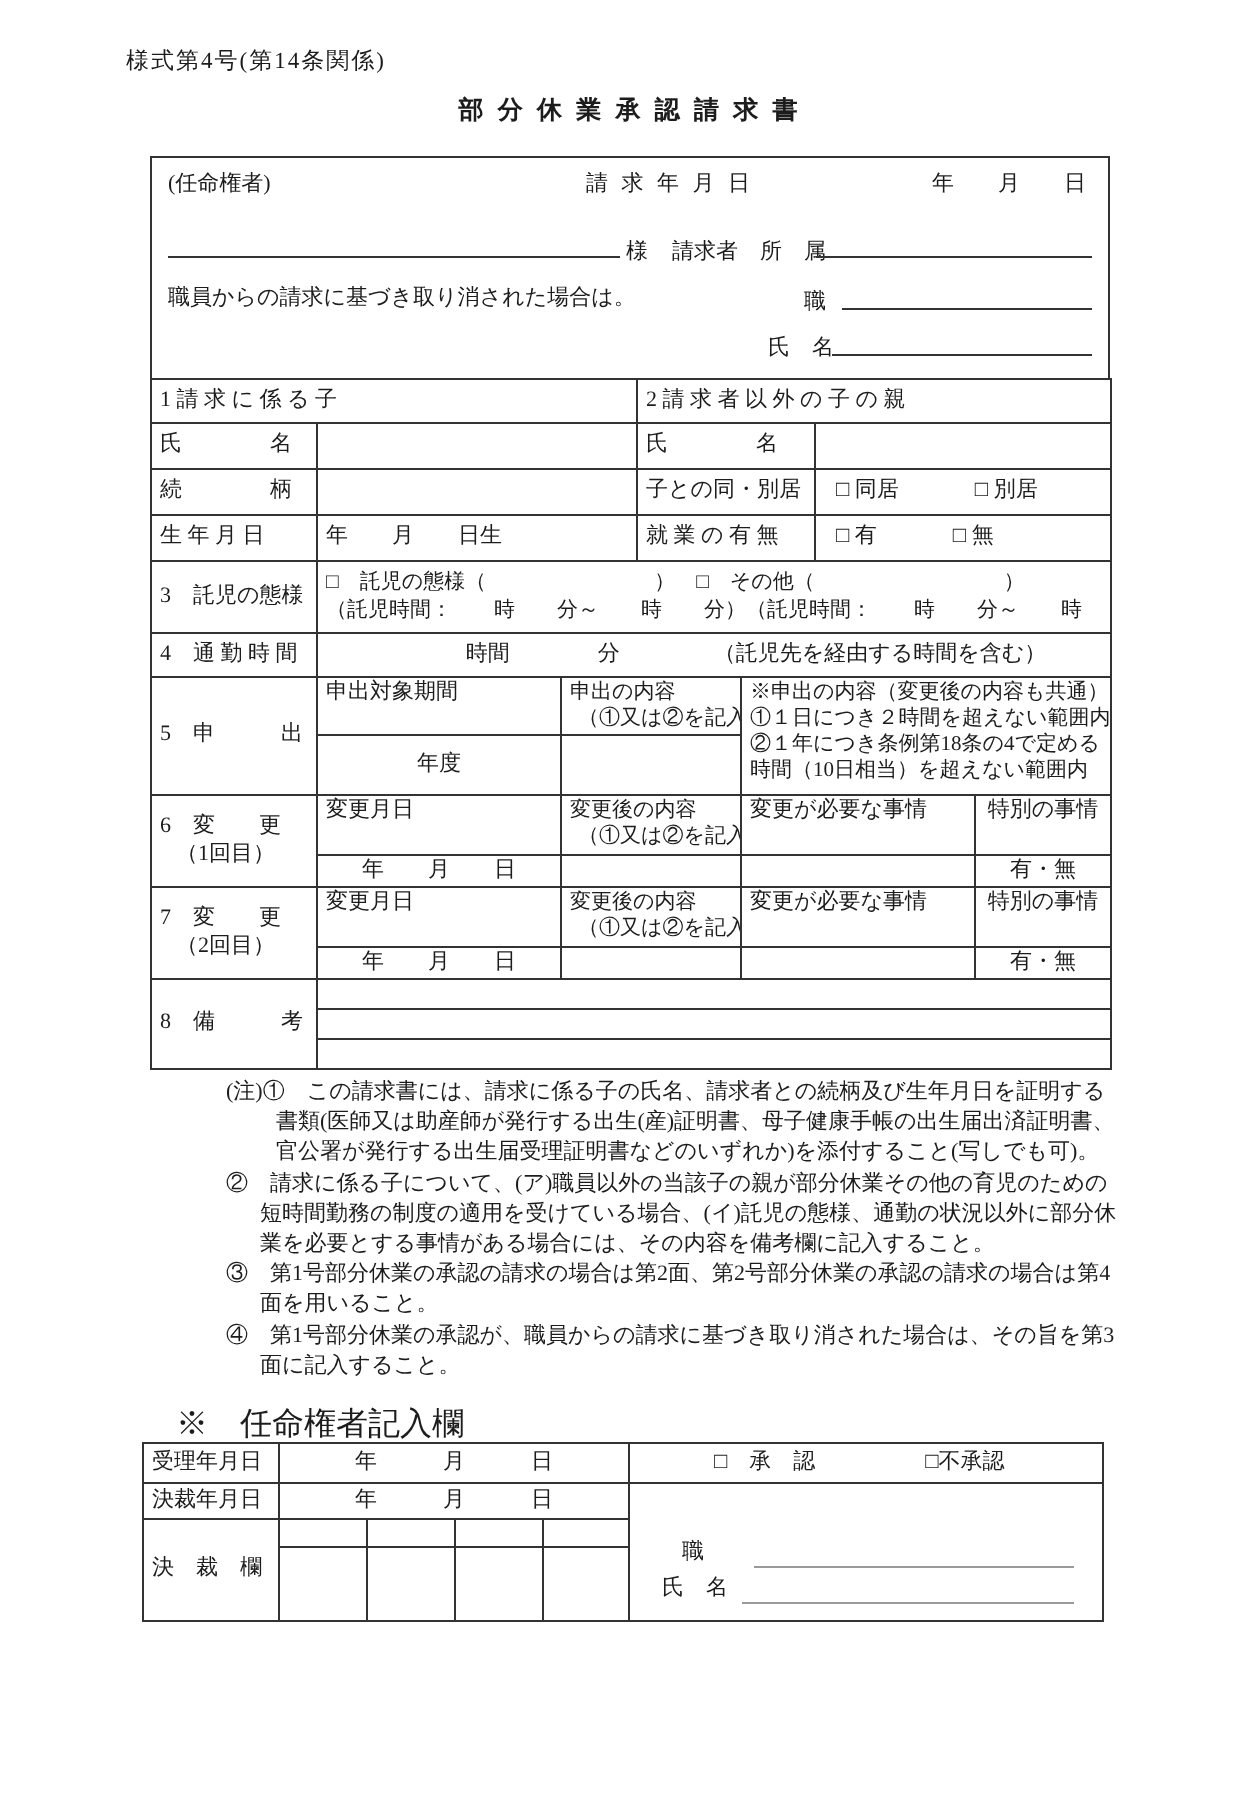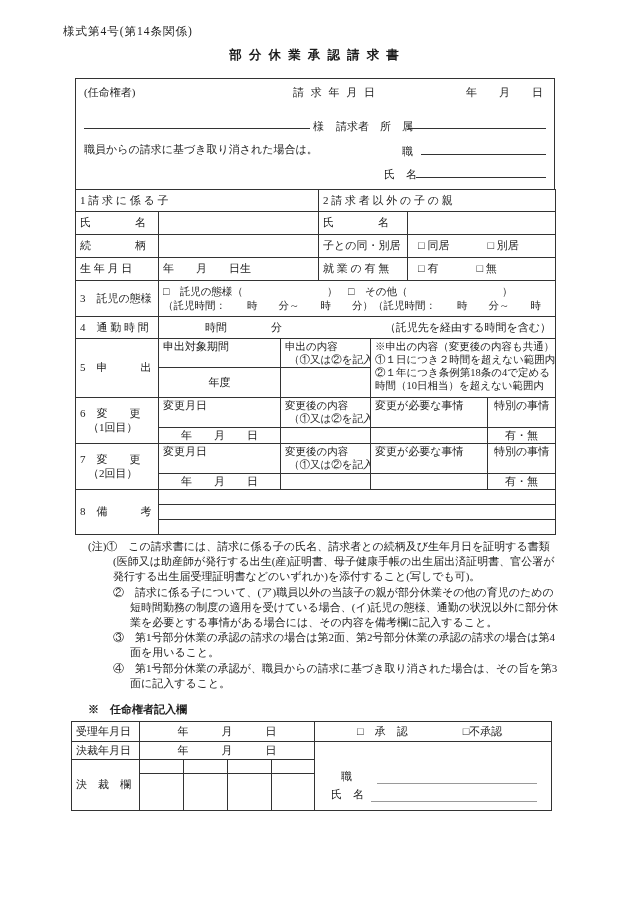--- a/index.html
+++ b/index.html
@@ -16,27 +16,27 @@
   .box-header{position:relative;height:111px;border:1px solid #333;border-bottom:none;box-sizing:border-box;}
   .uline{display:inline-block;border-bottom:1px solid #333;height:13px;vertical-align:bottom;}
   table{border-collapse:collapse;table-layout:fixed;width:480px;}
   td{border:1px solid #333;padding:1px 4px;font-size:11px;overflow:hidden;vertical-align:middle;box-sizing:border-box;}
   .nw{white-space:nowrap;}
   .small{font-size:10.5px;}
   .ctr{text-align:center;}
   .rgt{text-align:left;}
   .vtop{vertical-align:top;margin-left:45px;}
   .opt-pair{display:flex;gap:38px;padding-left:6px;}
-  .flex-between{display:flex;justify-content:space-between;align-items:center;gap:47px;}
+  .flex-between{display:flex;justify-content:center;align-items:center;gap:47px;}
   
   .notes{left:88px;top:539px;width:474px;font-size:11px;line-height:15.2px;}
-  .note-first{padding-left:25px;text-indent:-25px;}
+  .note-first{padding-left:25px;text-indent:-25px;margin-left:25px;}
   .note-item{margin-left:25px;padding-left:17px;text-indent:-17px;}
   
-  .appointer-heading{left:88px;top:703px;font-size:11px;font-weight:bold;}
+  .appointer-heading{left:88px;top:703px;font-size:16px;}
   .bottom-table{left:71px;top:721px;}
   .sign-cell{position:relative;}
   .sign-line{position:absolute;white-space:nowrap;}
   .uline-gray{display:inline-block;border-bottom:1px solid #9a9a9a;height:12px;vertical-align:bottom;}
 </style>
 </head>
 <body>
 
 <div class="page">
 

